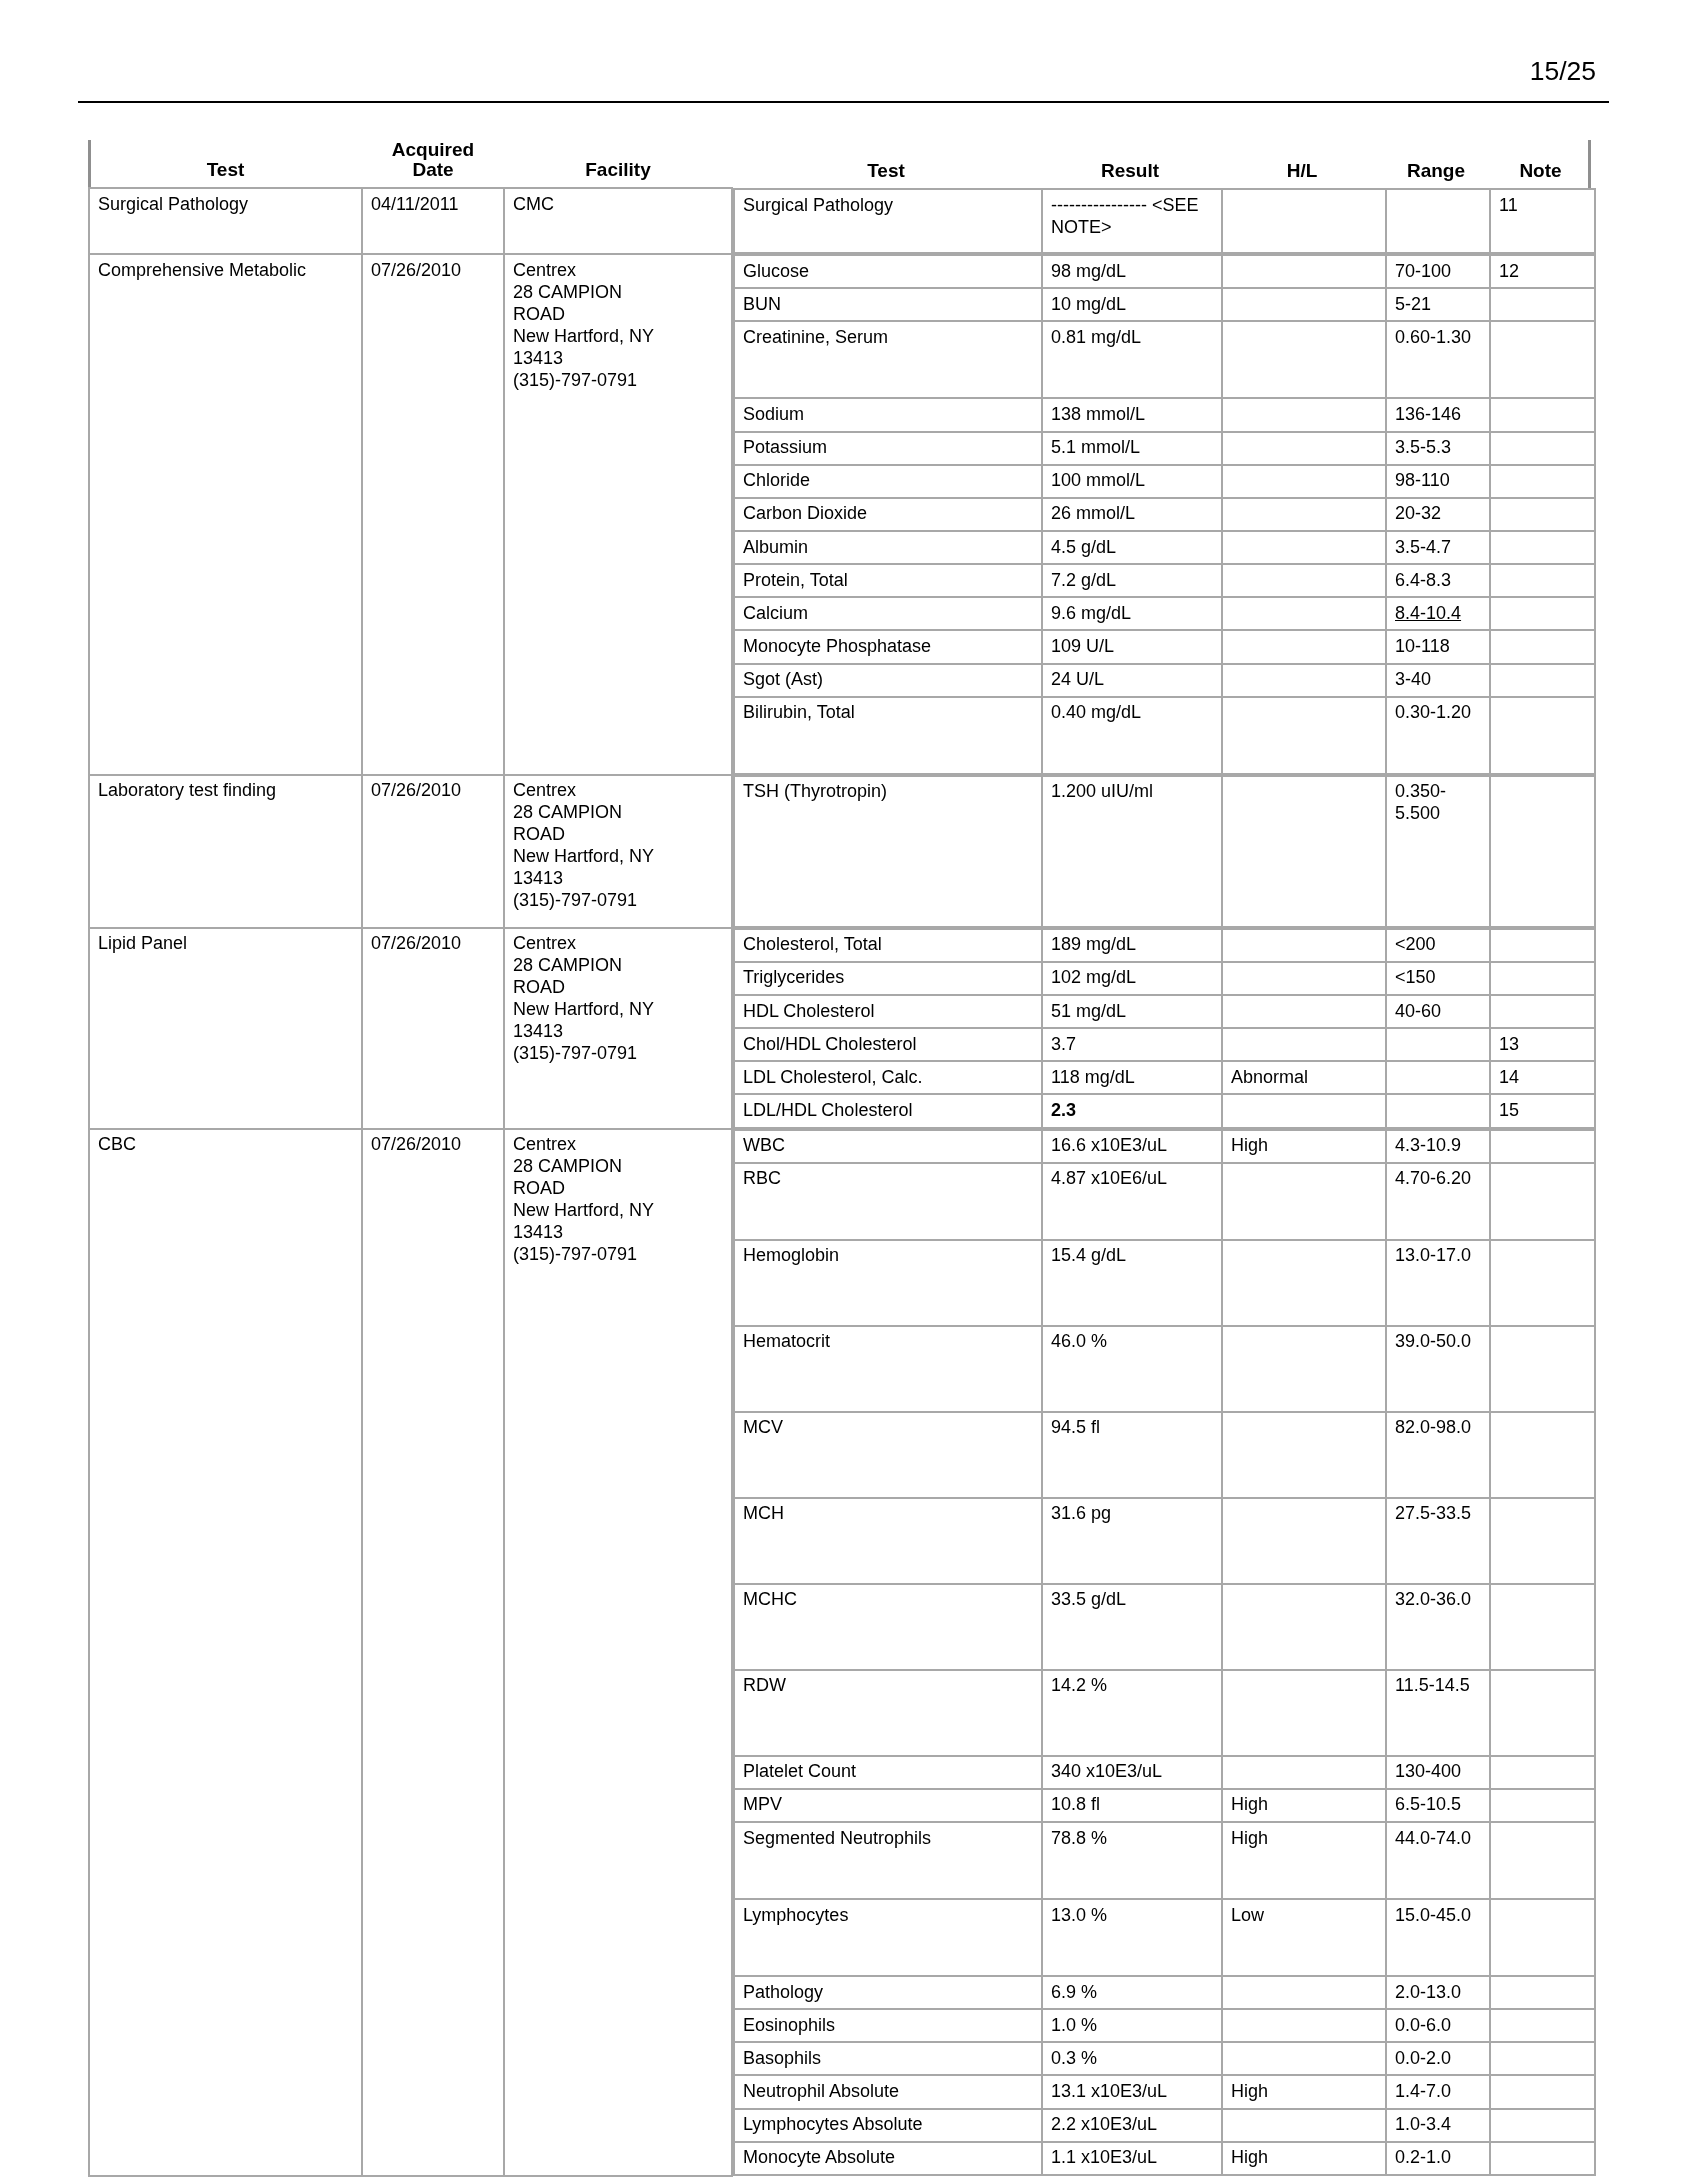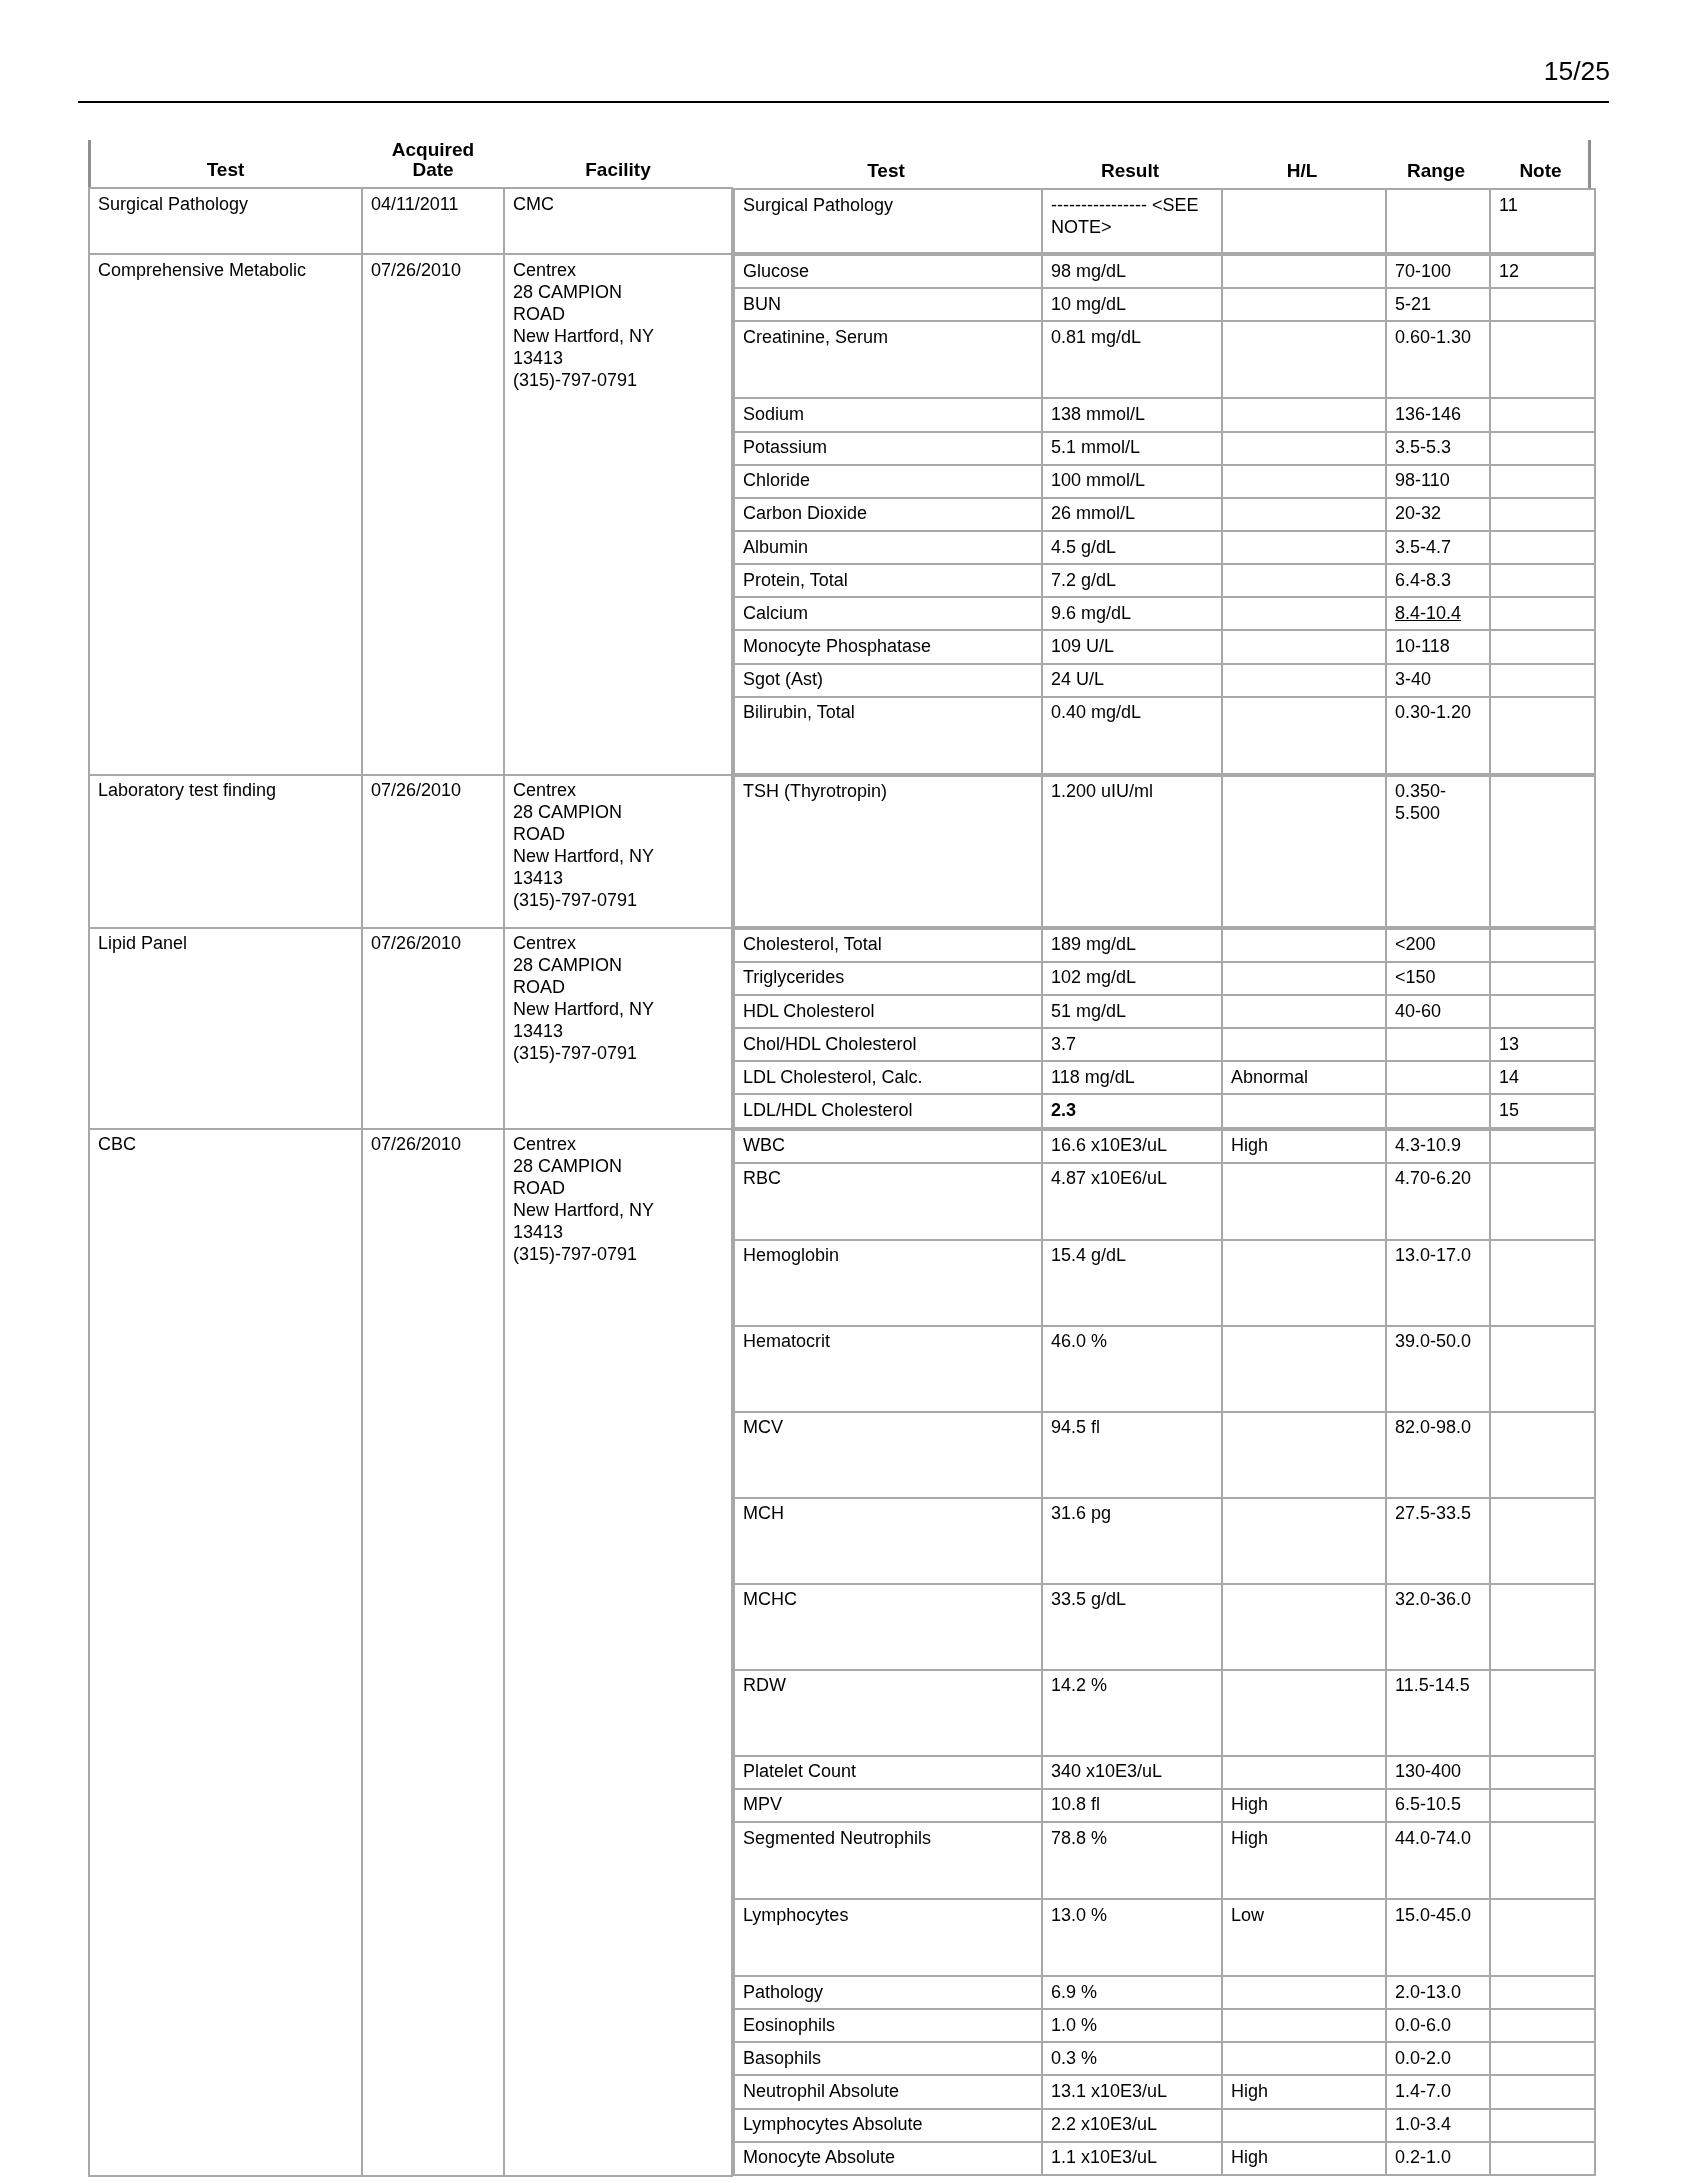--- a/index.html
+++ b/index.html
@@ -21,21 +21,21 @@
   
   .page-header {
     position: absolute;
     left: 0;
     top: 0;
     width: 1687px;
     height: 101px;
   }
   .page-number {
     position: absolute;
-    right: 77px;
+    right: 91px;
     top: 58px;
     font-size: 26.5px;
     line-height: 1;
     letter-spacing: 0px;
     text-align: right;
     white-space: nowrap;
   }
   .header-rule {
     position: absolute;
     left: 78px;

